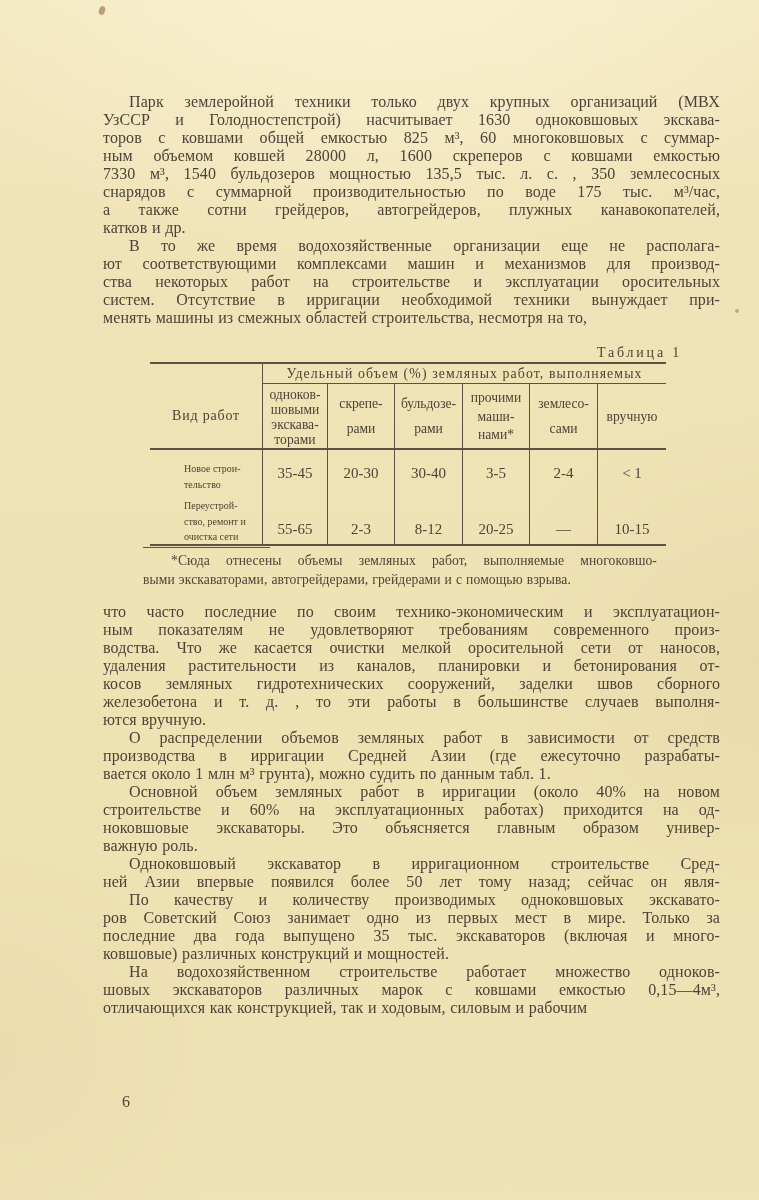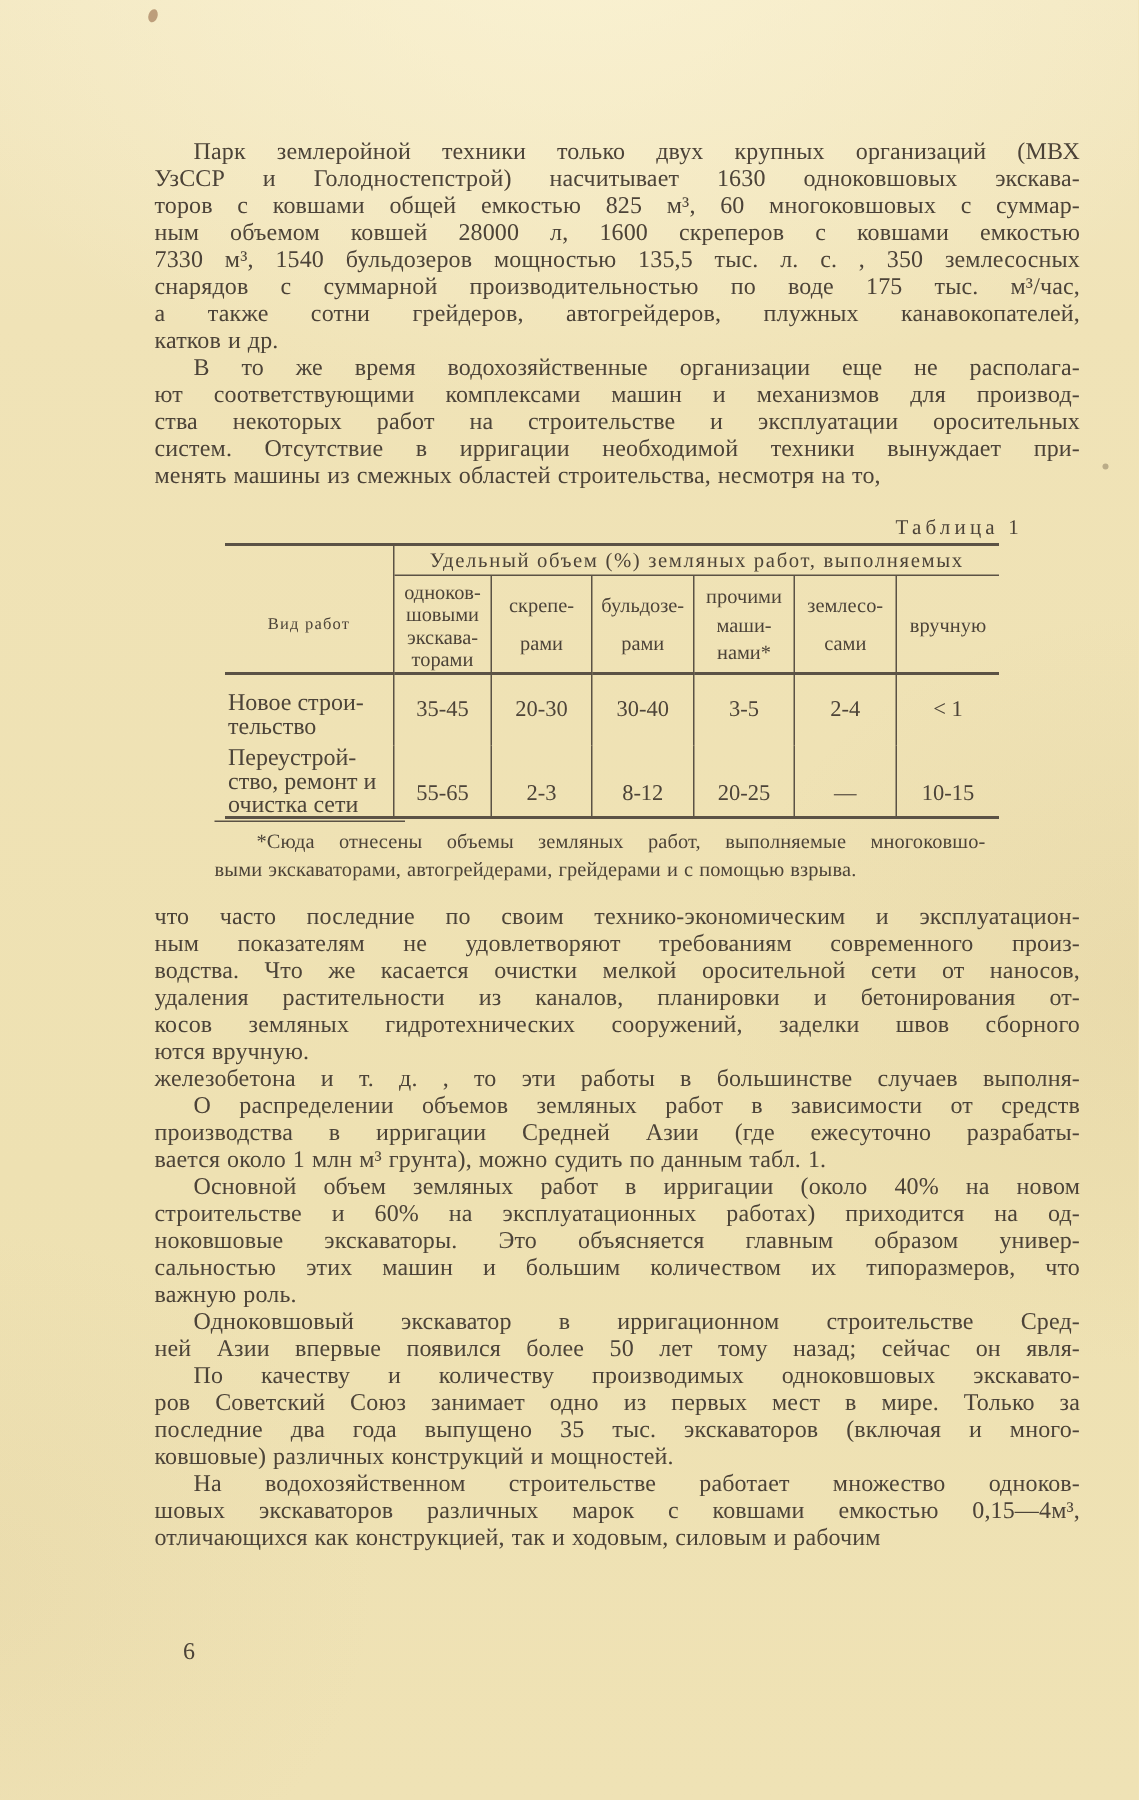--- a/index.html
+++ b/index.html
@@ -58,26 +58,26 @@
   .cell{box-sizing:border-box;}
   .c1{border-right:1.4px solid var(--rule);}
   .vr{border-right:1.4px solid var(--rule);}
   .hb{border-bottom:2.5px solid var(--rule);}
   .group{
     grid-column:2/8;
     border-bottom:1.4px solid var(--rule);
     display:flex;align-items:center;justify-content:center;
     font-size:13.8px;letter-spacing:1.1px;white-space:nowrap;
   }
-  .vid{display:flex;align-items:center;justify-content:center;font-size:11px;letter-spacing:.8px;}
+  .vid{display:flex;align-items:center;justify-content:center;font-size:14px;letter-spacing:.8px;}
   .colhead{
     display:flex;flex-direction:column;justify-content:space-evenly;align-items:center;
     font-size:13.6px;padding:3px 1px;line-height:15px;text-align:center;
   }
-  .rowlabel{font-size:16px;line-height:15.6px;padding-left:2px;}
+  .rowlabel{font-size:10px;line-height:15.6px;padding-left:2px;margin-left:32px;}
   .rowlabel.r3{padding-top:11px;}
   .rowlabel.r4{padding-top:1px;}
   .val{display:flex;justify-content:center;font-size:15px;}
   .val.mid{align-items:center;}
   .val.low{align-items:flex-end;padding-bottom:6px;}
 
   #footnote{
     position:absolute;left:143px;top:547px;width:514px;color:var(--ink);
   }
   #footnote .sep{width:127px;border-top:1.6px solid var(--rule);margin-bottom:4px;}
@@ -184,33 +184,32 @@
     </div>
 </div>
 
 <div id="body-bottom" class="textcol">
     <div class="para">
       <div class="tline">что часто последние по своим технико-экономическим и эксплуатацион-</div>
       <div class="tline">ным показателям не удовлетворяют требованиям современного произ-</div>
       <div class="tline">водства. Что же касается очистки мелкой оросительной сети от наносов,</div>
       <div class="tline">удаления растительности из каналов, планировки и бетонирования от-</div>
       <div class="tline">косов земляных гидротехнических сооружений, заделки швов сборного</div>
+      <div class="tline">железобетона и т. д. , то эти работы в большинстве случаев выполня-</div>
       <div class="tline last">ются вручную.</div>
-      <div class="tline">железобетона и т. д. , то эти работы в большинстве случаев выполня-</div>
     </div>
     <div class="para">
       <div class="tline indent">О распределении объемов земляных работ в зависимости от средств</div>
       <div class="tline">производства в ирригации Средней Азии (где ежесуточно разрабаты-</div>
       <div class="tline last">вается около 1 млн м³ грунта), можно судить по данным табл. 1.</div>
     </div>
     <div class="para">
       <div class="tline indent">Основной объем земляных работ в ирригации (около 40% на новом</div>
       <div class="tline">строительстве и 60% на эксплуатационных работах) приходится на од-</div>
       <div class="tline">ноковшовые экскаваторы. Это объясняется главным образом универ-</div>
-      <div class="tline">сальностью этих машин и большим количеством их типоразмеров, что</div>
       <div class="tline last">важную роль.</div>
     </div>
     <div class="para">
       <div class="tline indent">Одноковшовый экскаватор в ирригационном строительстве Сред-</div>
       <div class="tline">ней Азии впервые появился более 50 лет тому назад; сейчас он явля-</div>
     </div>
     <div class="para">
       <div class="tline indent">По качеству и количеству производимых одноковшовых экскавато-</div>
       <div class="tline">ров Советский Союз занимает одно из первых мест в мире. Только за</div>
       <div class="tline">последние два года выпущено 35 тыс. экскаваторов (включая и много-</div>

